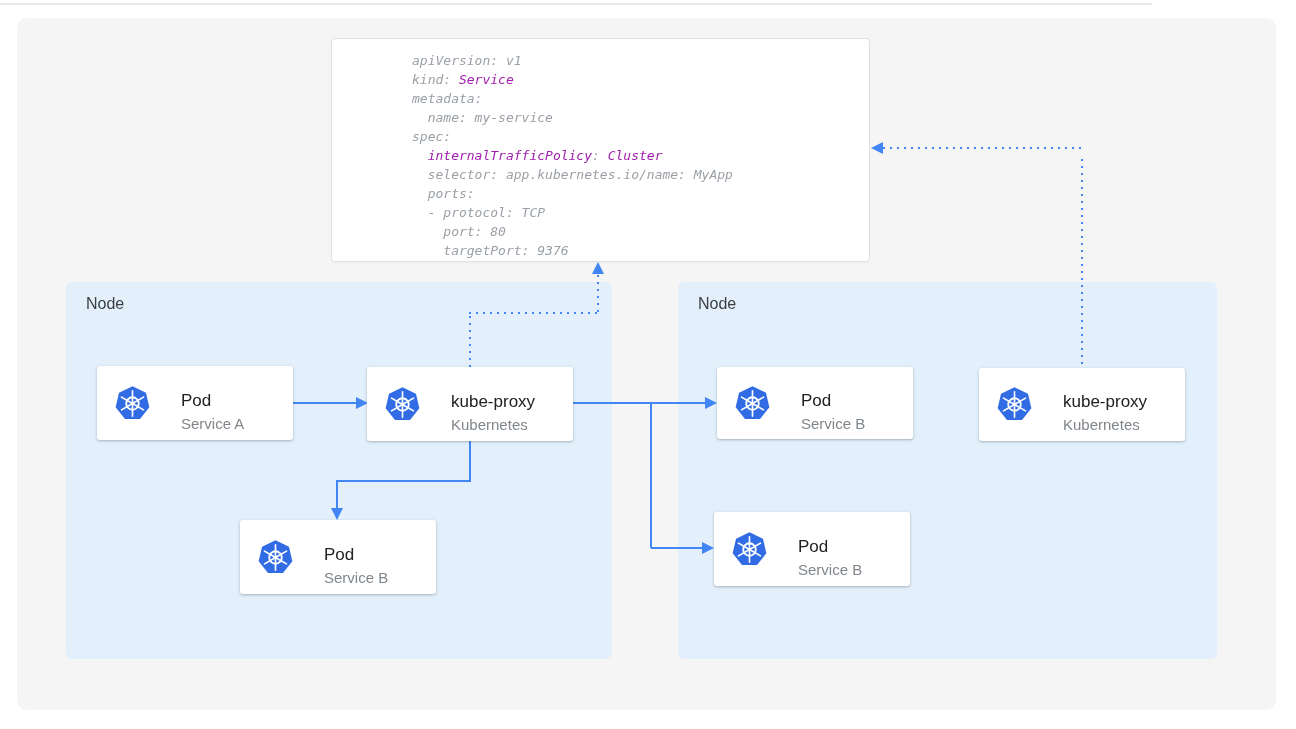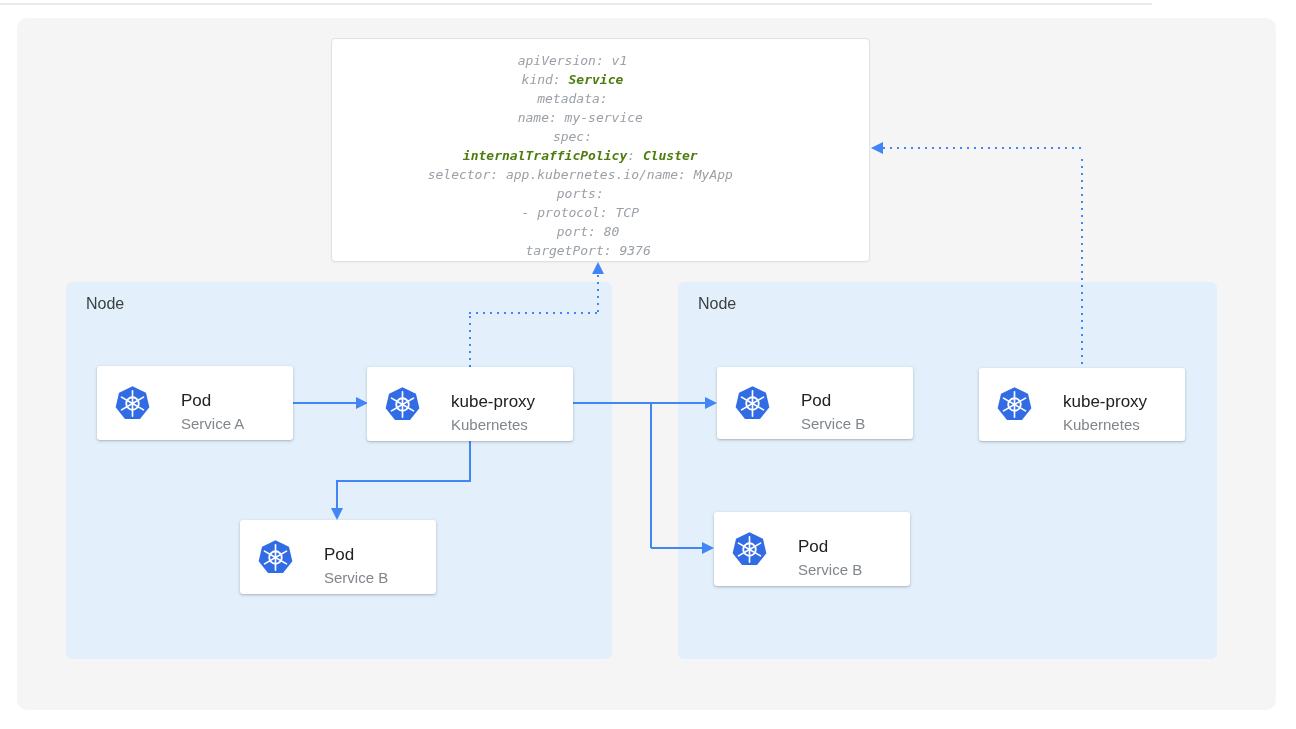--- a/index.html
+++ b/index.html
@@ -7,25 +7,25 @@
   body { font-family:"Liberation Sans", sans-serif; }
   #stage { position:relative; width:1296px; height:729px; background:#ffffff; overflow:hidden; }
 
   .topline { position:absolute; left:0; top:3px; width:1152px; height:2px; background:#e7e9ec; }
   .canvas { position:absolute; left:17px; top:18px; width:1259px; height:692px;
             background:#f5f5f6; border-radius:10px; }
 
   
   .yaml-card { position:absolute; left:331px; top:38px; width:539px; height:224px;
                background:#ffffff; border:1px solid #dfe1e5; border-radius:4px;
-               box-shadow:0 1px 2px rgba(0,0,0,0.04);text-align:center; }
+               box-shadow:0 1px 2px rgba(0,0,0,0.04); }
   .yaml-code { position:absolute; left:80px; top:12px;
                font-family:"DejaVu Sans Mono", monospace; font-style:italic;
                font-size:13px; line-height:19px; color:#9aa0a6; white-space:pre; }
-  .yaml-code .b { font-weight:bold; color:#4d7c0f; }
+  .yaml-code .b { font-weight:normal; color:#a21caf; }
 
   
   .node { position:absolute; background:#e3f0fc; border-radius:6px;text-align:right; }
   .node-label { position:absolute; left:20px; top:13px; font-size:16px; color:#3c4043; }
   #node-left  { left:66px;  top:282px; width:546px; height:377px; }
   #node-right { left:678px; top:282px; width:539px; height:377px; }
 
   
   .card { position:absolute; background:#ffffff; border-radius:3px;
           box-shadow:0 1px 2px rgba(60,64,67,.25), 0 1px 4px rgba(60,64,67,.12);

